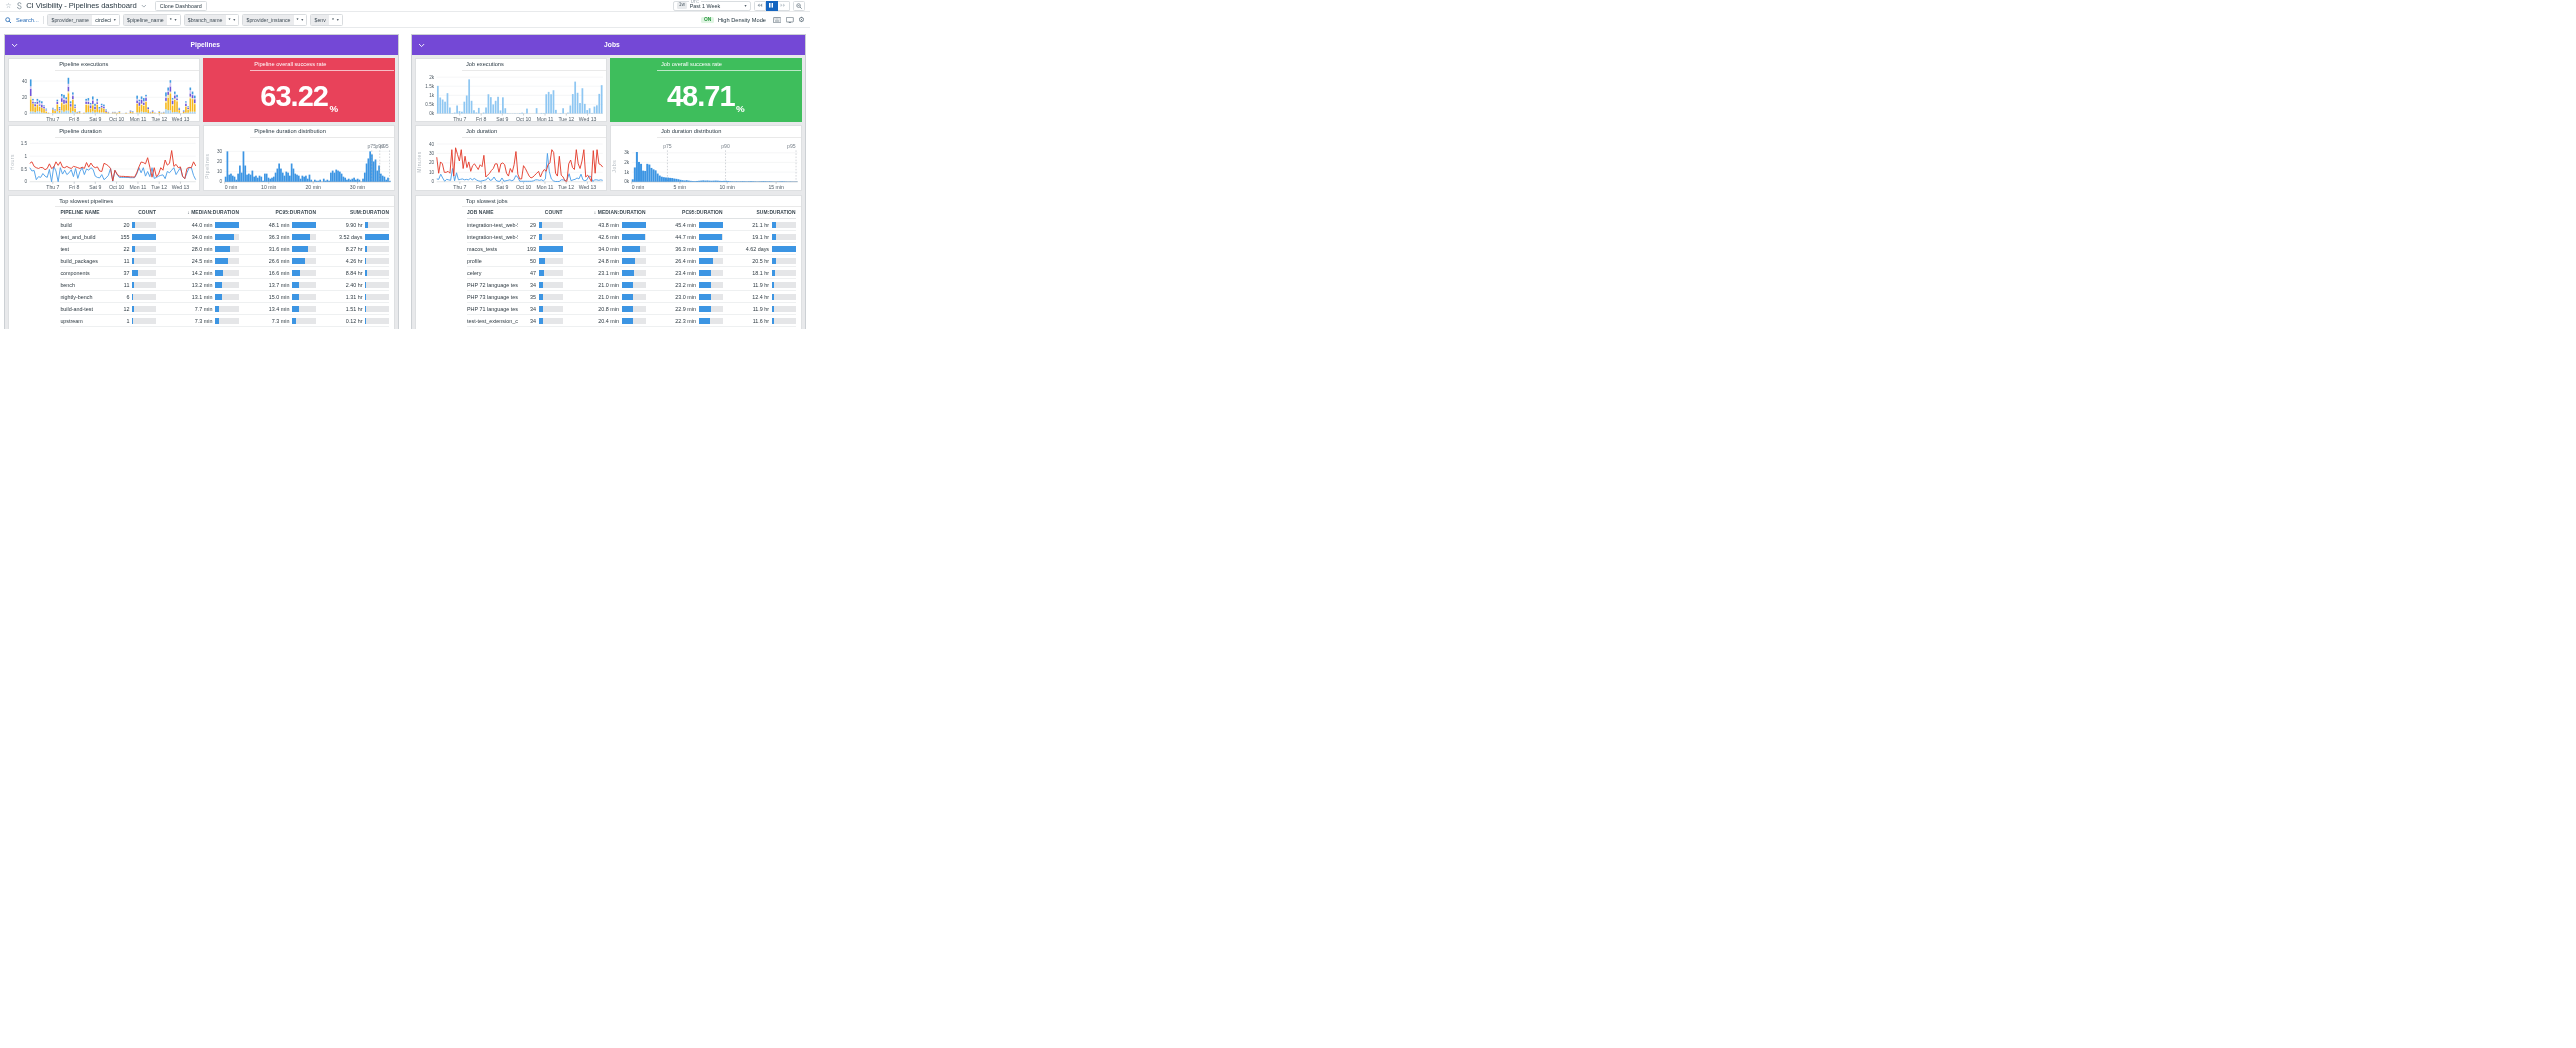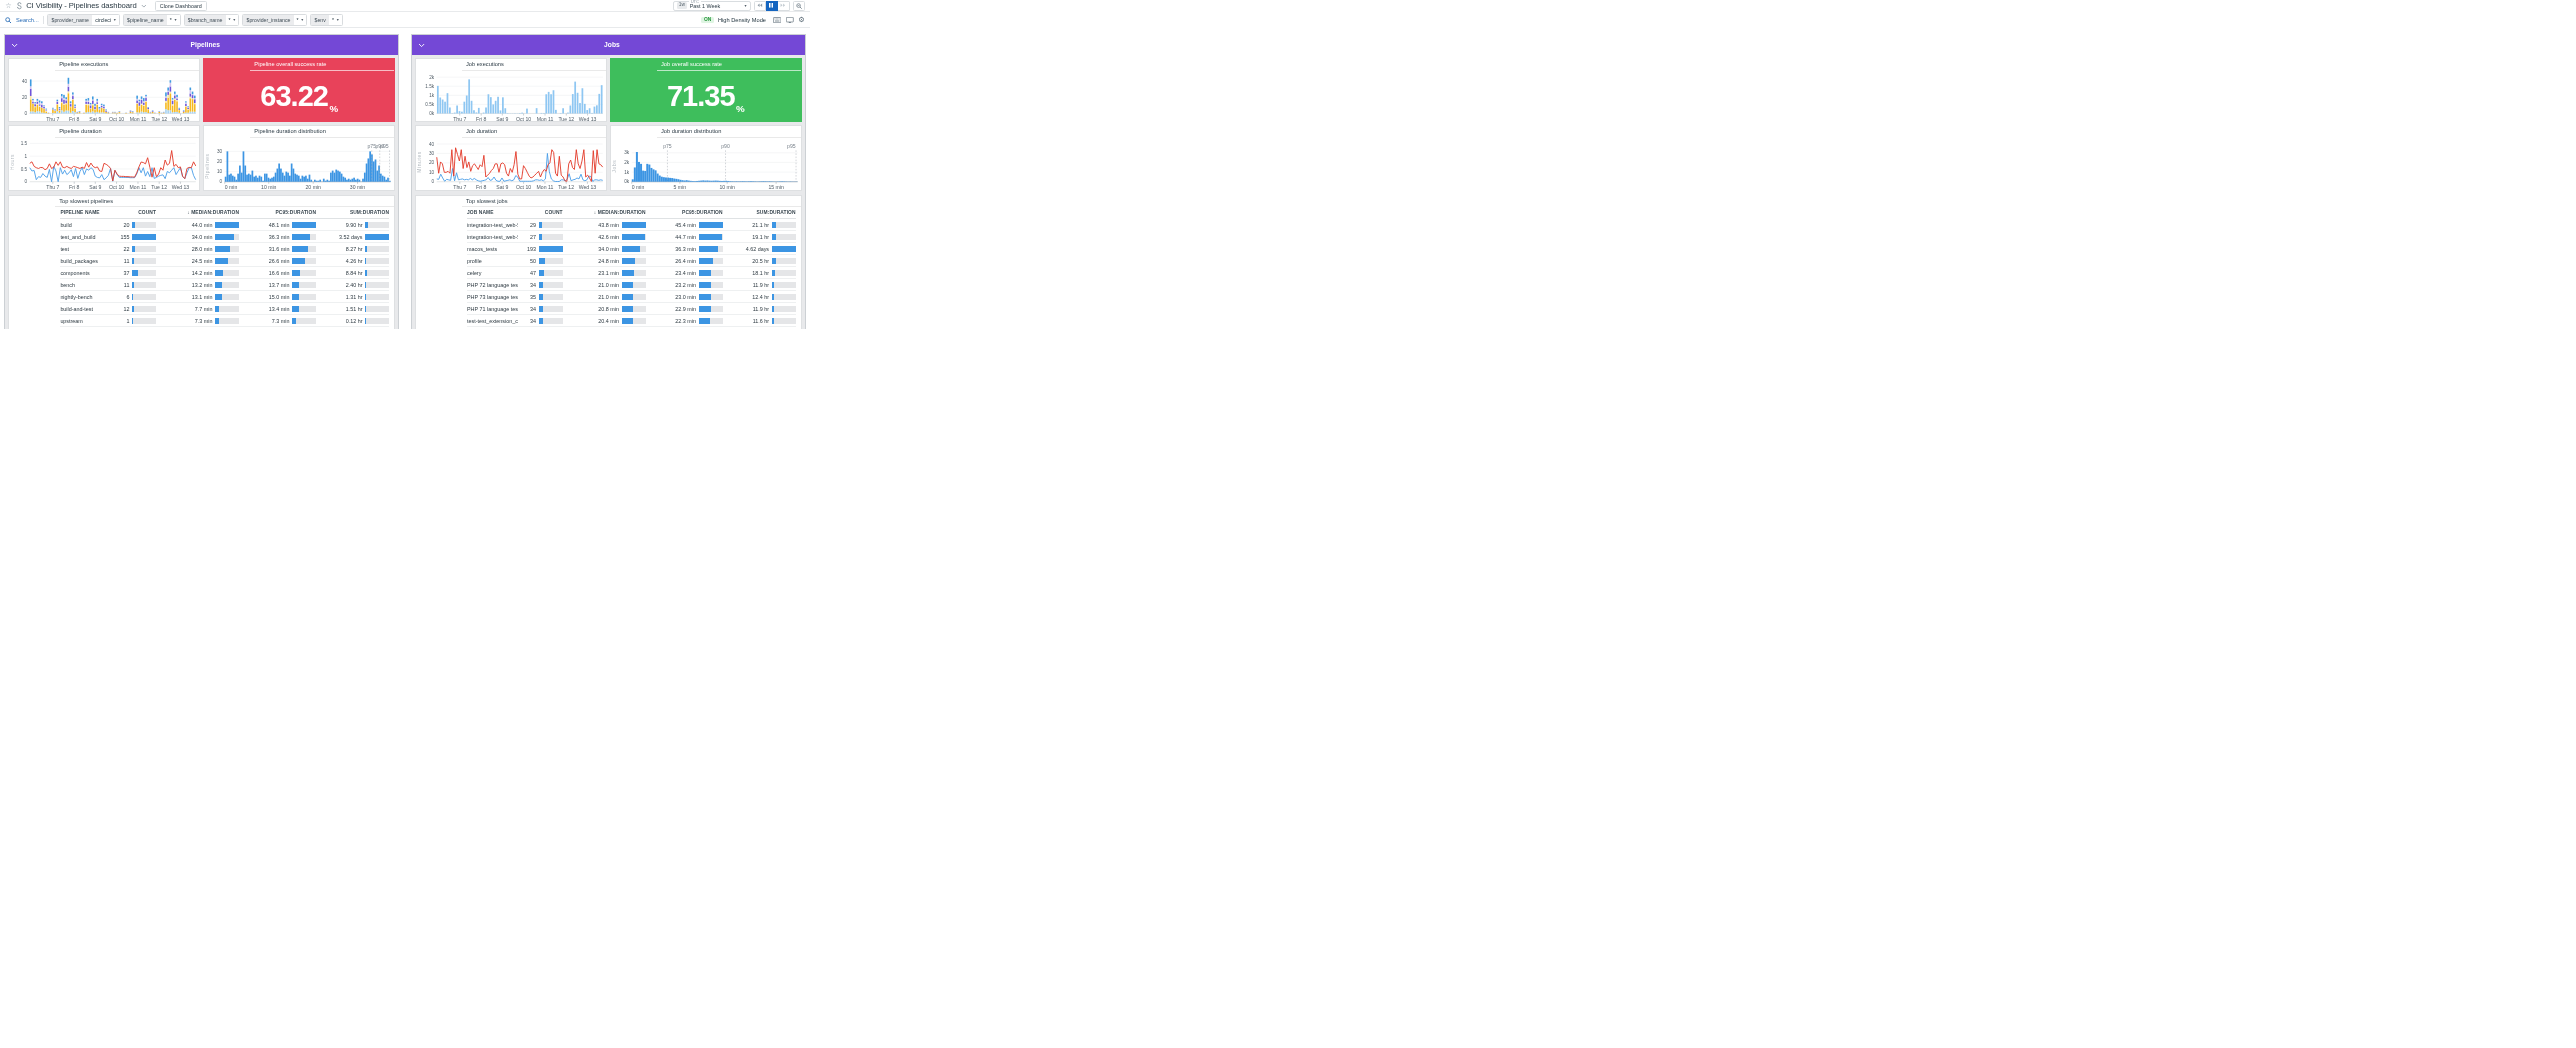--- a/index.html
+++ b/index.html
@@ -1143,21 +1143,21 @@
               <rect x="339.78478260869565" y="80.94285714285714" width="3.3652173913043475" height="1.0571428571428572" fill="#8fc7f2"></rect>
               <rect x="344.4586956521739" y="68.60952380952381" width="3.3652173913043475" height="13.39047619047619" fill="#8fc7f2"></rect>
               <rect x="349.13260869565215" y="66.14285714285714" width="3.3652173913043475" height="15.857142857142856" fill="#8fc7f2"></rect>
               <rect x="353.80652173913046" y="43.94285714285715" width="3.3652173913043475" height="38.05714285714285" fill="#8fc7f2"></rect>
               <rect x="358.4804347826087" y="27.028571428571425" width="3.3652173913043475" height="54.971428571428575" fill="#8fc7f2"></rect>
             </svg></div>
         </div>
         <div class="widget qv" style="background: rgb(62, 190, 92); border-color: rgb(62, 190, 92);">
           <div class="w-title">Job overall success rate</div>
           <div class="value">
-            <span class="num">71.35</span>
+            <span class="num">48.71</span>
             <span class="pct">%</span>
           </div>
         </div>
         <div class="widget">
           <div class="w-title">Job duration</div>
           <div class="chart"><svg width="191" height="53" viewBox="0 0 370.5 103">
               <line x1="40" y1="85" x2="362.5" y2="85" stroke="#eceeef" stroke-width="1"></line>
               <text x="35" y="88" fill="#4e5a64" font-size="9" text-anchor="end">0</text>
               <line x1="40" y1="66.66666666666667" x2="362.5" y2="66.66666666666667" stroke="#eceeef" stroke-width="1"></line>
               <text x="35" y="69.66666666666667" fill="#4e5a64" font-size="9" text-anchor="end">10</text>

